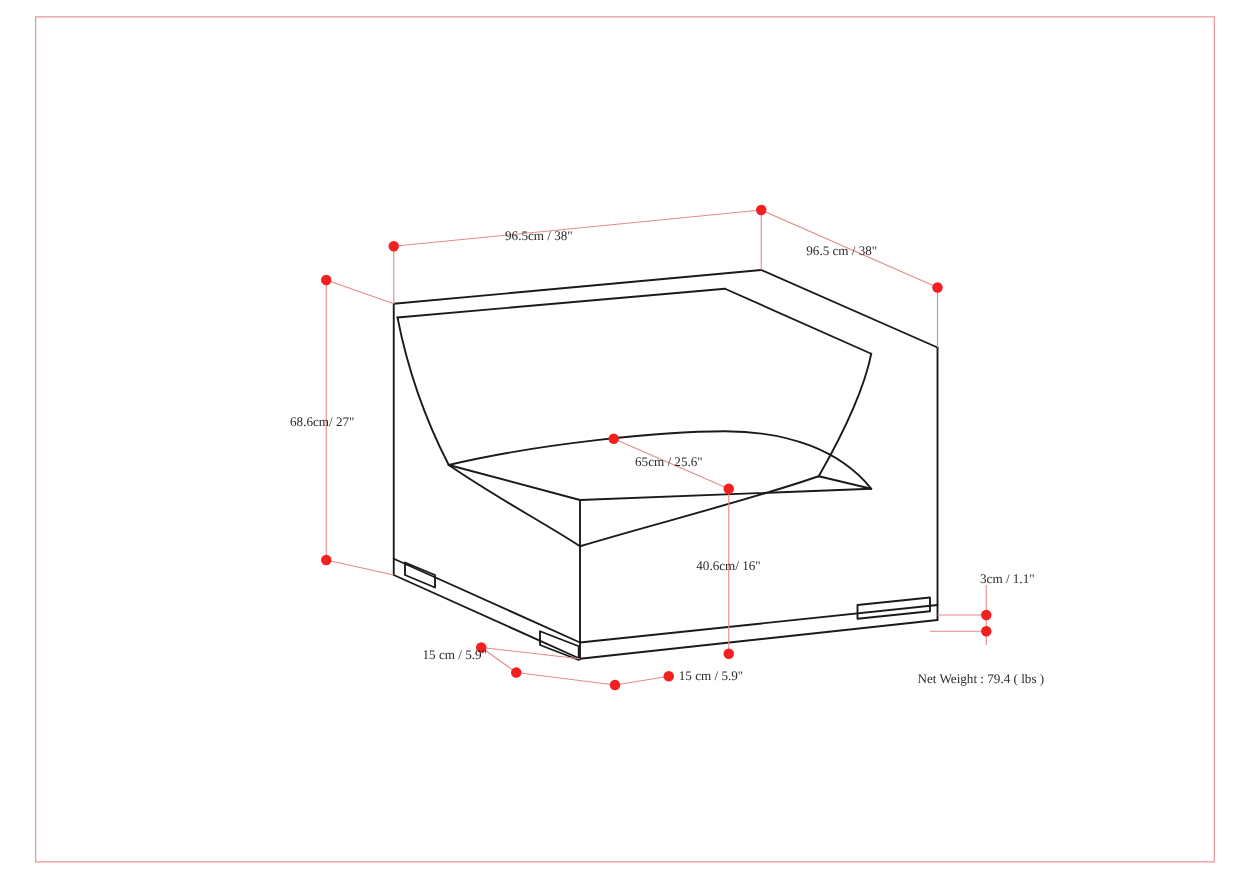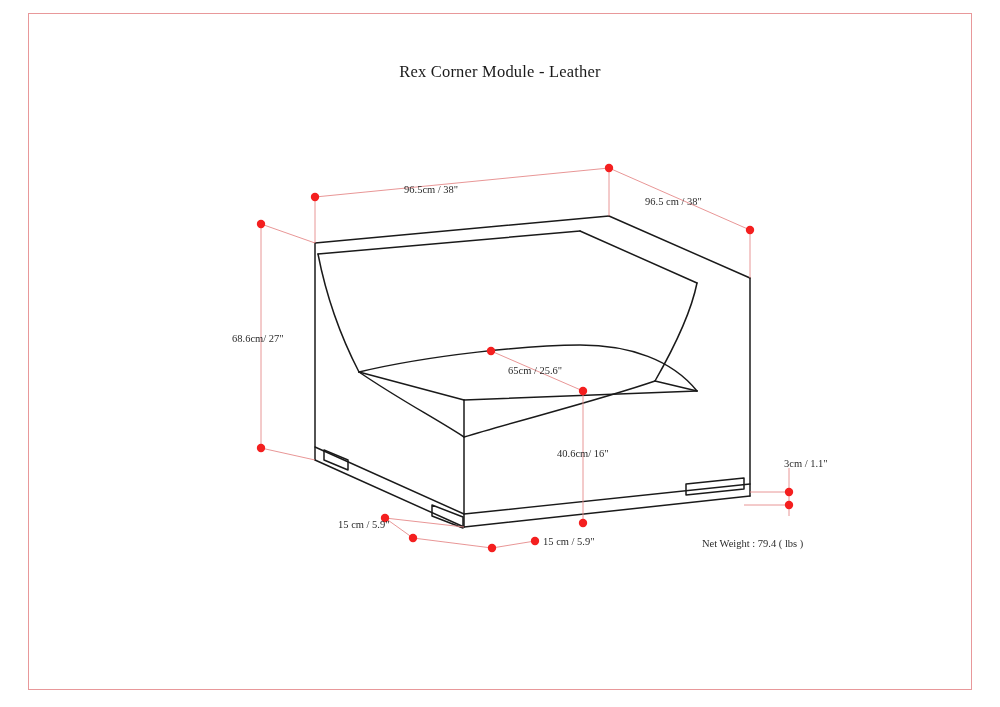--- a/index.html
+++ b/index.html
@@ -54,21 +54,20 @@
     white-space: nowrap;
   }
 </style>
 </head>
 <body>
 
 <div id="page">
 
   <div id="border-frame"></div>
 
-  <div class="title-text">Rex Corner Module - Leather</div>
 
   <svg id="drawing-svg" viewBox="0 0 1000 707" xmlns="http://www.w3.org/2000/svg">
 
     <g id="sofa-body" fill="none" stroke="#1a1a1a" stroke-width="1.5" stroke-linejoin="round" stroke-linecap="round">
 
       <path d="M 315 243 L 609 216"></path>
 
       <path d="M 609 216 L 750 278"></path>
 
       <path d="M 318 254 L 580 231"></path>
@@ -169,15 +168,15 @@
   <div class="dim-label" style="left:508px; top:365px;">65cm / 25.6"</div>
 
   <div class="dim-label" style="left:557px; top:448px;">40.6cm/ 16"</div>
 
   <div class="dim-label" style="left:338px; top:519px;">15 cm / 5.9"</div>
 
   <div class="dim-label" style="left:543px; top:536px;">15 cm / 5.9"</div>
 
   <div class="dim-label" style="left:784px; top:458px;">3cm / 1.1"</div>
 
-  <div class="weight-label" style="left:702px; top:538px;">Net Weight : 79.4 ( lbs )</div>
+  <div class="weight-label" style="left:734px; top:538px;">Net Weight : 79.4 ( lbs )</div>
 
 </div>
 
 </body></html>

